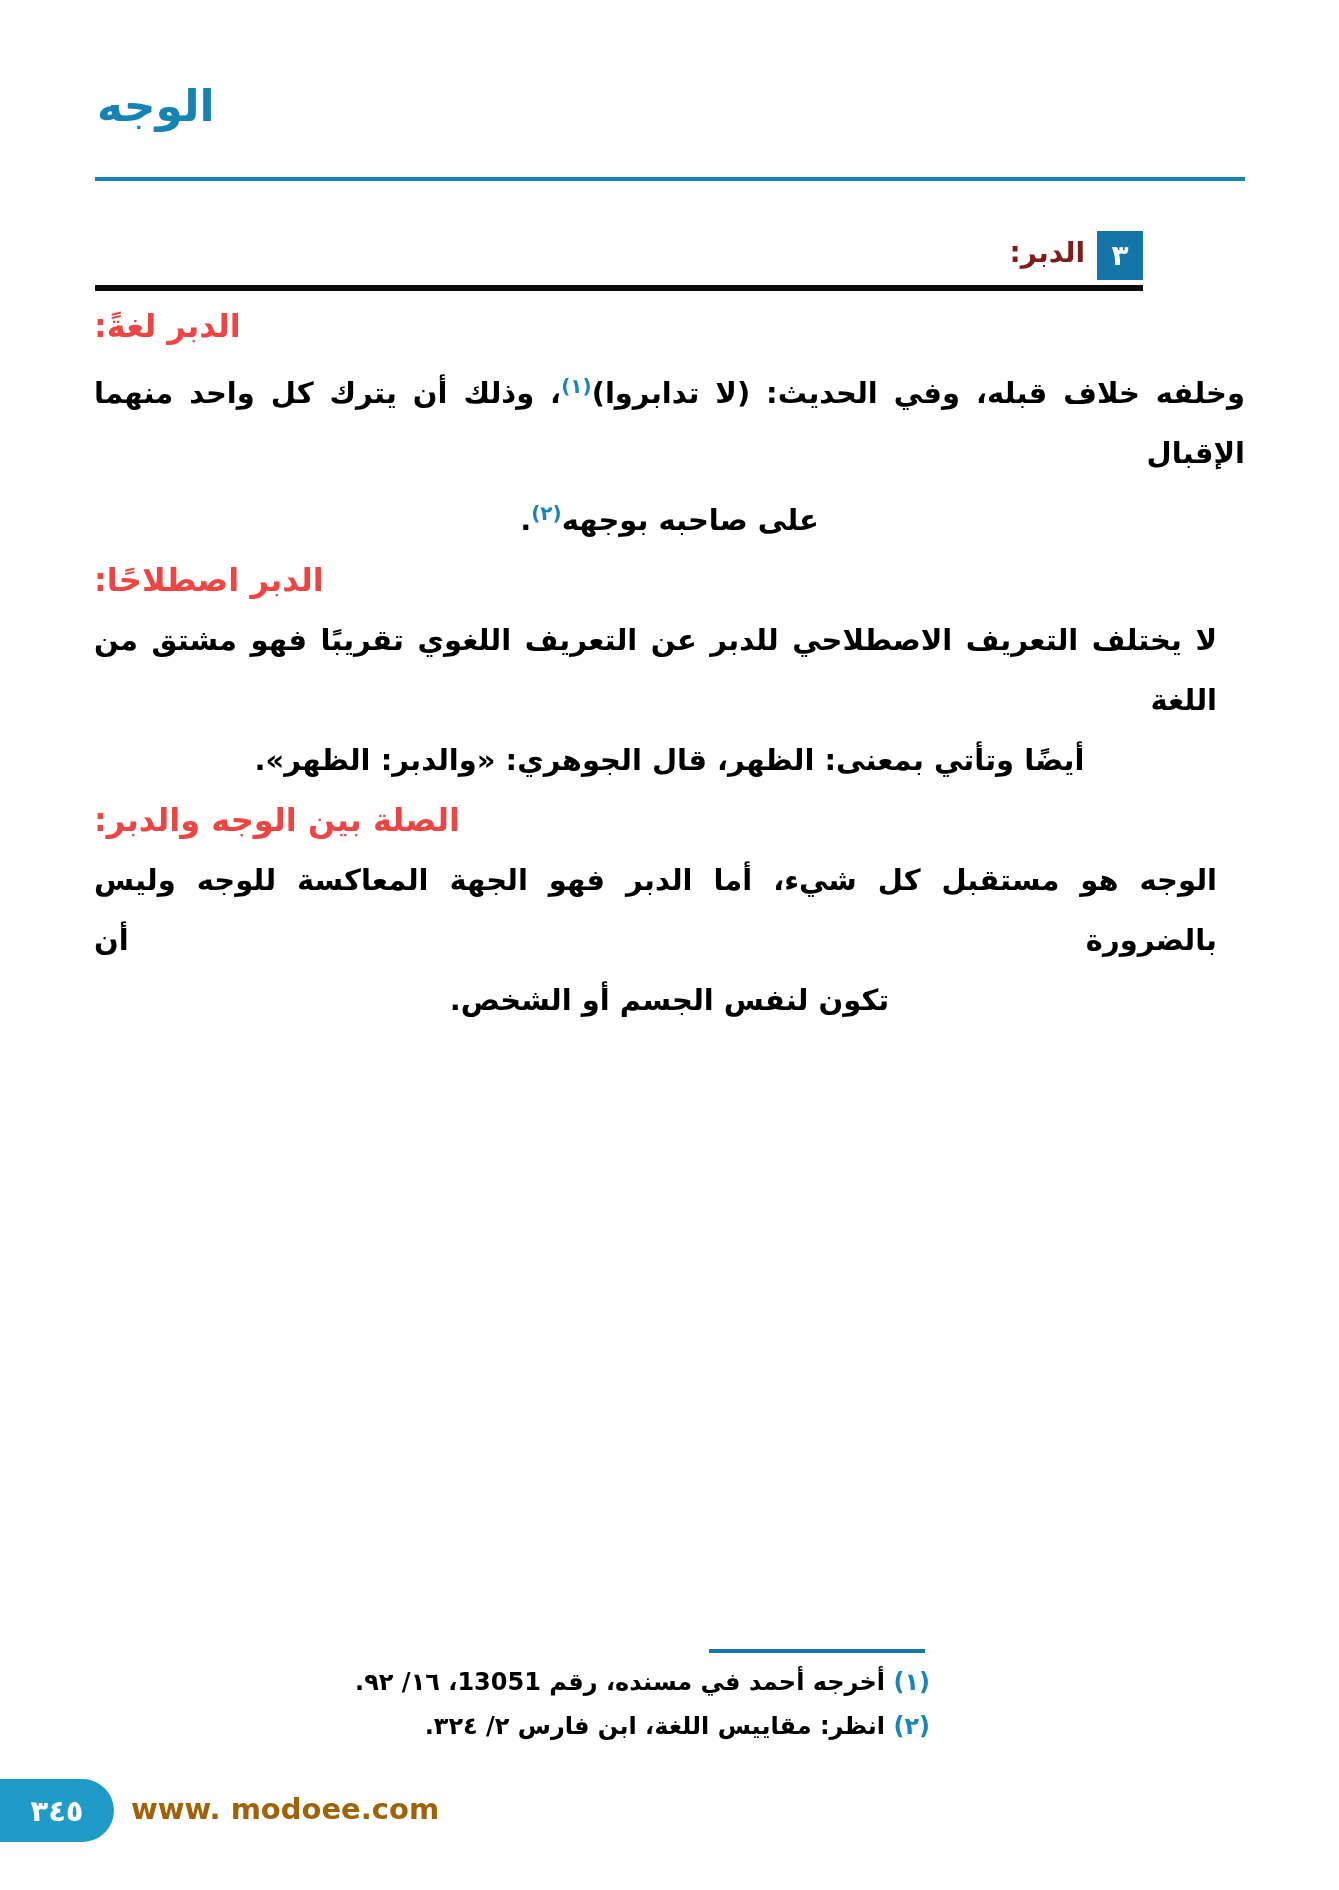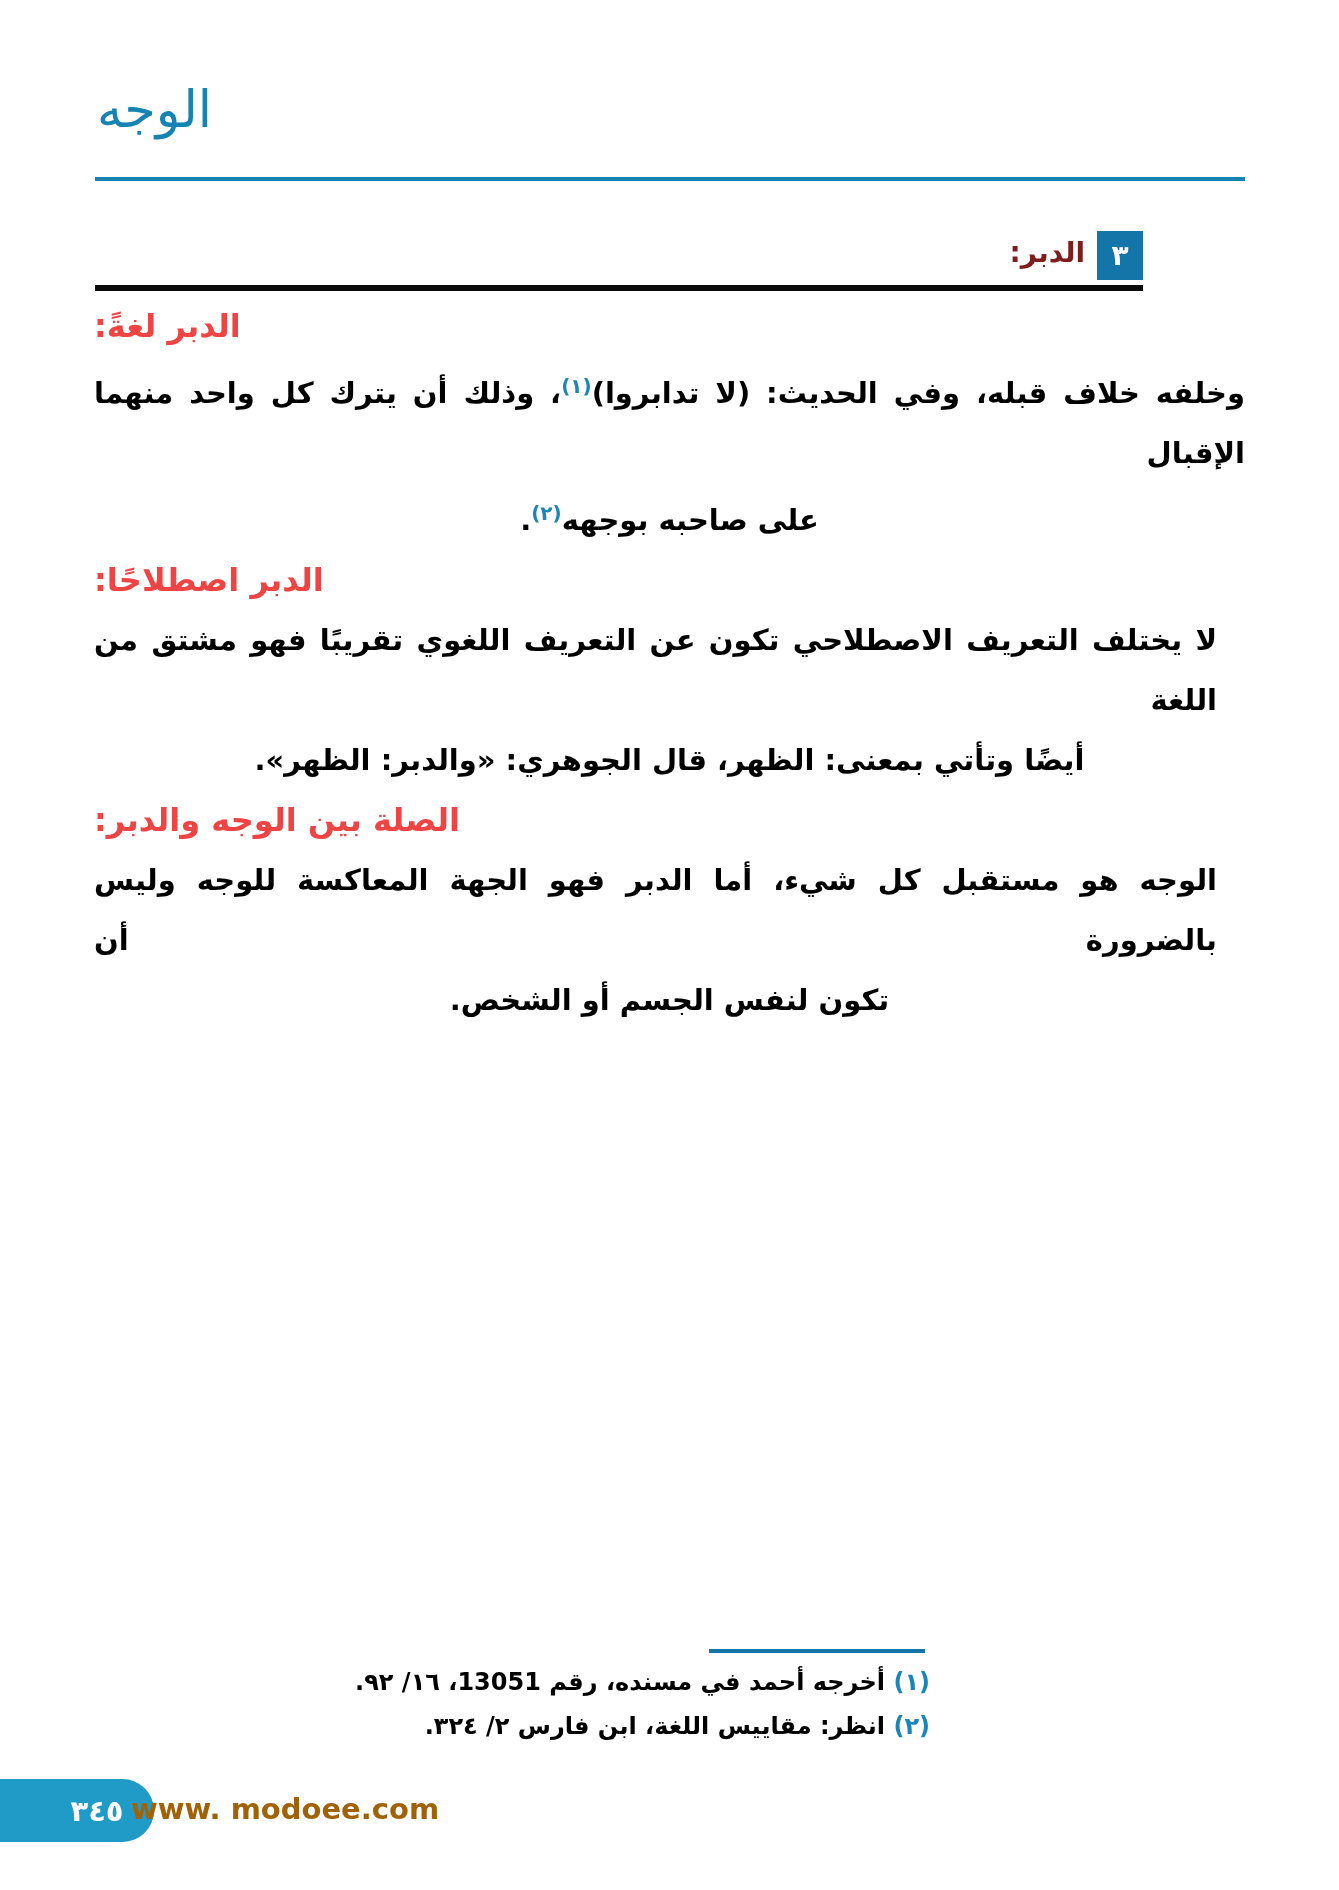--- a/index.html
+++ b/index.html
@@ -3,21 +3,21 @@
 <meta charset="utf-8">
 <style>
   html,body { margin:0; padding:0; background:#ffffff; }
   .page {
     position:relative; width:1339px; height:1890px; background:#ffffff;
     font-family:"DejaVu Sans", sans-serif; overflow:hidden;
   }
   
   .running-header {
     position:absolute; left:97px; top:84px;
-    color:#1583b3; font-size:51px; font-weight:normal; line-height:1;
+    color:#1583b3; font-size:44px; font-weight:bold; line-height:1;
   }
   .top-rule {
     position:absolute; left:95px; top:177px; width:1150px; height:4px;
     background:#1583b3;
   }
   
   .section-header {
     position:absolute; top:231px; right:196px;
     direction:rtl; display:flex; align-items:center; gap:12px;
   }
@@ -58,21 +58,21 @@
     direction:rtl; text-align:right; color:#000000;
     font-size:24px; font-weight:bold;
   }
   .fn-line { line-height:44px; }
   .fn-num { color:#1a86b8; }
   
   .page-pill {
     position:absolute; left:0; top:1779px; width:114px; height:63px;
     background:#209bc8; border-radius:0 32px 32px 0;
     color:#ffffff; display:flex; align-items:center; justify-content:center;
-    font-size:29px; font-weight:bold;padding-left:40px;
+    font-size:29px; font-weight:bold;
   }
   .website {
     position:absolute; left:131px; top:1792px;
     color:#a16207; font-size:29px; font-weight:bold;
   }
 </style>
 </head>
 <body>
 
 <div class="page">
@@ -88,21 +88,21 @@
 
   <div class="column" dir="rtl">
 
     <div class="heading indent-lg">الدبر لغةً:</div>
 
     <div class="line"><span>وخلفه خلاف قبله، وفي الحديث: (لا تدابروا)</span><span class="fn-marker">(١)</span><span>، وذلك أن يترك كل واحد منهما الإقبال</span></div>
     <div class="line last"><span>على صاحبه بوجهه</span><span class="fn-marker">(٢)</span><span>.</span></div>
 
     <div class="heading indent-sm">الدبر اصطلاحًا:</div>
 
-    <div class="line first">لا يختلف التعريف الاصطلاحي تكون عن التعريف اللغوي تقريبًا فهو مشتق من اللغة</div>
+    <div class="line first">لا يختلف التعريف الاصطلاحي للدبر عن التعريف اللغوي تقريبًا فهو مشتق من اللغة</div>
     <div class="line last">أيضًا وتأتي بمعنى: الظهر، قال الجوهري: «والدبر: الظهر».</div>
 
     <div class="heading indent-sm">الصلة بين الوجه والدبر:</div>
 
     <div class="line first">الوجه هو مستقبل كل شيء، أما الدبر فهو الجهة المعاكسة للوجه وليس بالضرورة أن</div>
     <div class="line last">تكون لنفس الجسم أو الشخص.</div>
 
   </div>
 
   <div class="fn-rule"></div>

